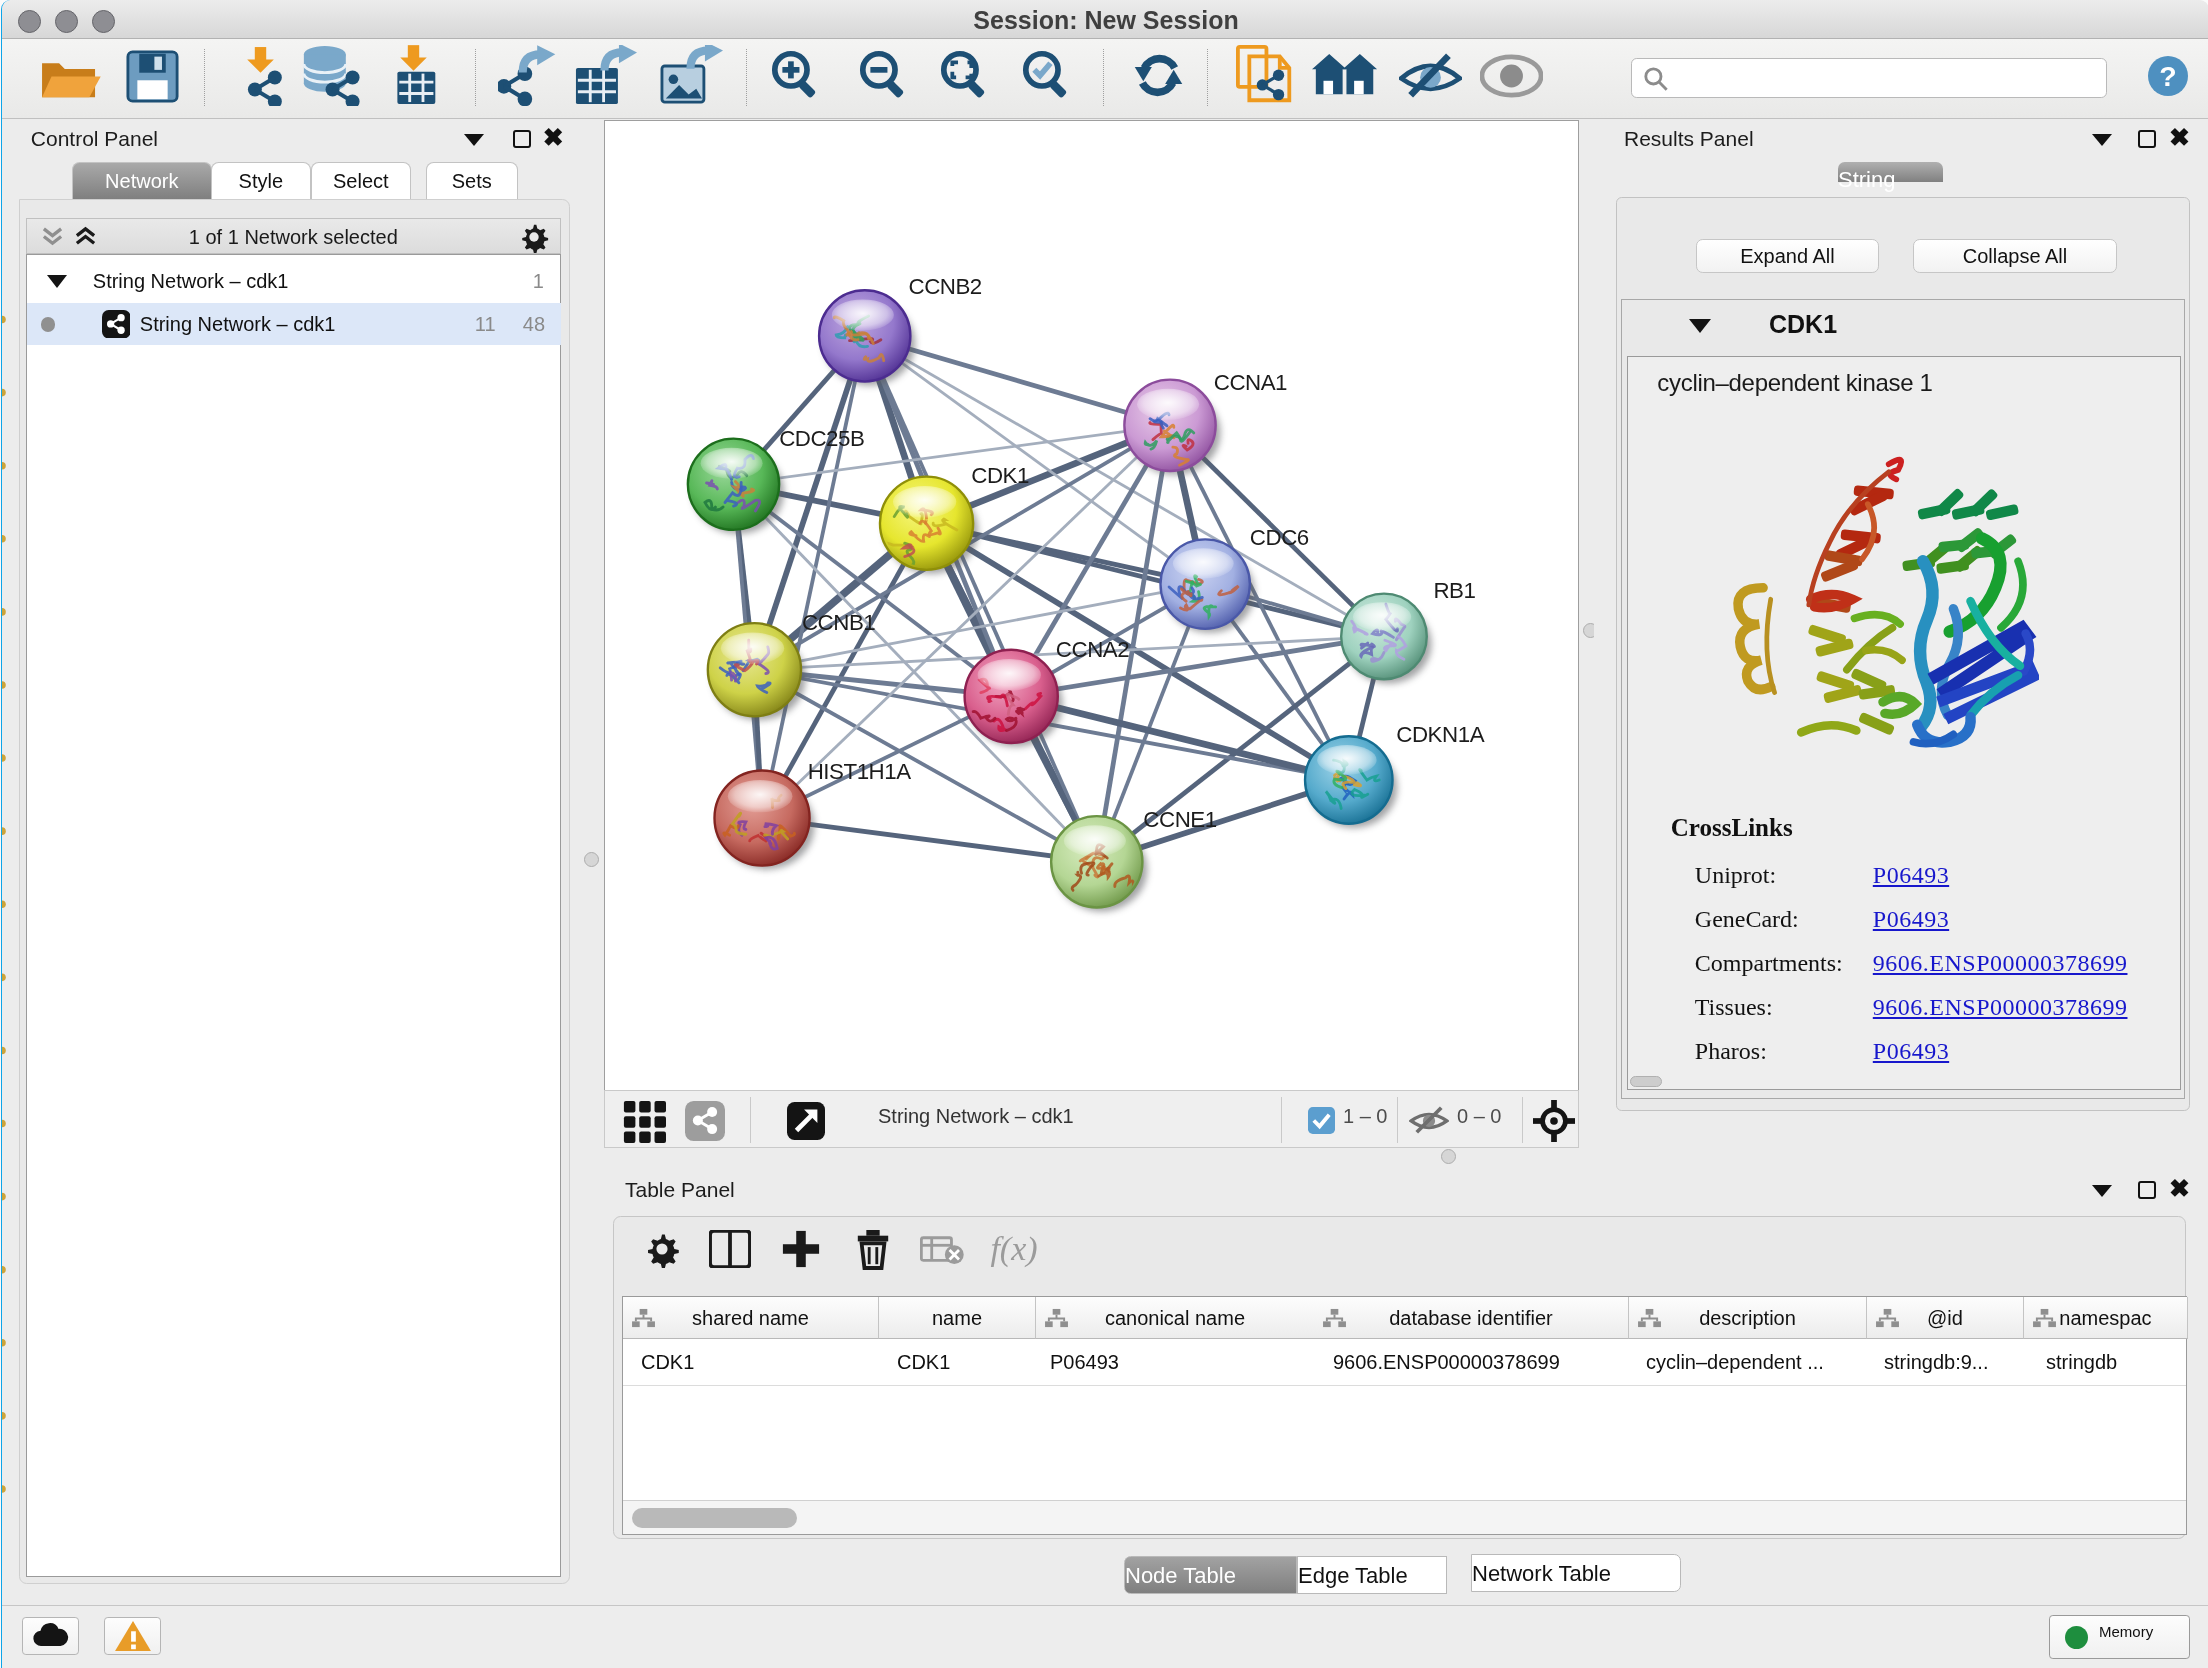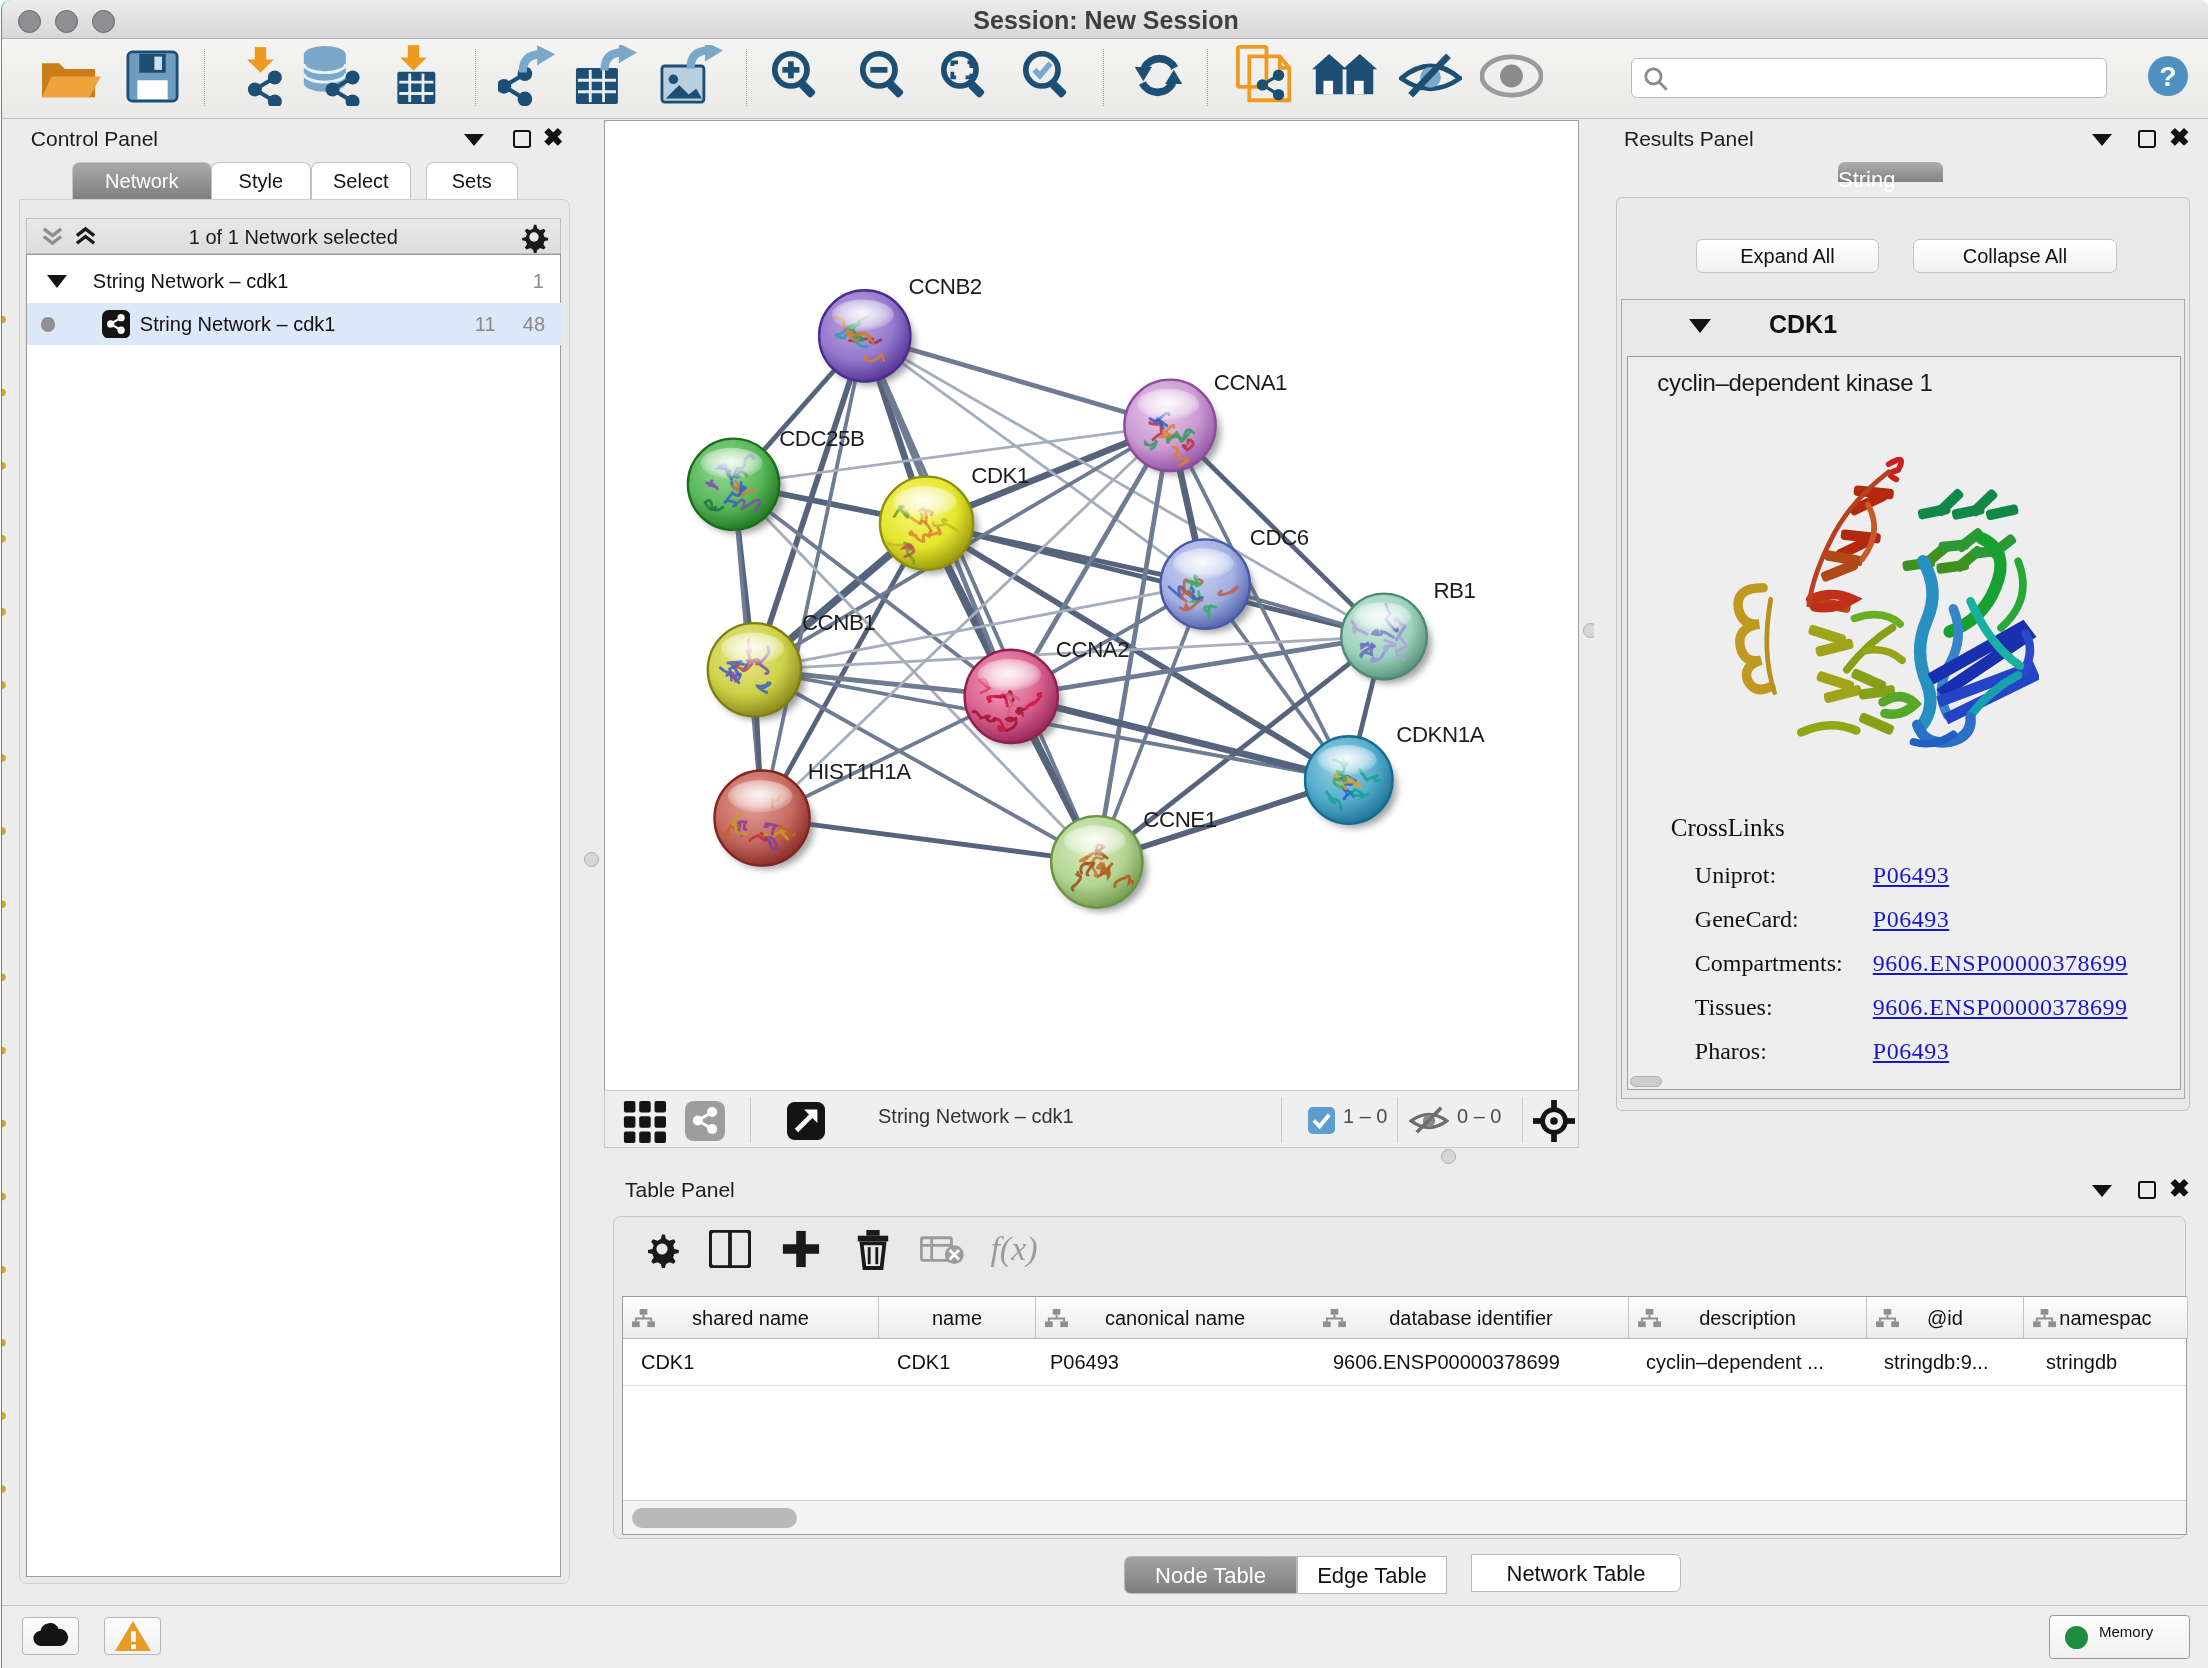--- a/index.html
+++ b/index.html
@@ -30,21 +30,21 @@
 .btn{position:absolute;height:34px;background:linear-gradient(#ffffff,#f2f2f2);border:1px solid #c6c6c6;border-radius:6.7px;font-size:20px;color:#111;text-align:center;line-height:32px}
 #cdk-box{position:absolute;left:27px;top:180px;width:564px;height:800px;background:#e9e9e9;border:1px solid #a8a8a8}
 #cdk-inner{position:absolute;left:4.8px;top:56px;width:554px;height:734px;background:#eeeeee;border:1px solid #9a9a9a}
 .serif{font-family:"Liberation Serif",serif}
 .link{color:#1717cc;text-decoration:underline}
 #tp{left:599px;top:1170px;width:1609px;height:436px;background:#ececec}
 #tp-box{position:absolute;left:12.4px;top:46px;width:1573px;height:323px;background:#e9e9e9;border:1.4px solid #c6c6c6;border-radius:7.6px}
 #ttable{position:absolute;left:7.6px;top:79px;width:1565px;height:239px;background:#fff;border:1px solid #9a9a9a}
 .th{position:absolute;top:0;height:42px;background:linear-gradient(#fdfdfd,#ececec);border-right:1px solid #c4c4c4;border-bottom:1px solid #b8b8b8;font-size:20px;color:#111;text-align:center;line-height:42px}
 .td{position:absolute;top:42px;height:46px;font-size:20px;color:#111;line-height:46px}
-.btab{position:absolute;top:0;height:38px;border:1px solid #b9b9b9;background:#fff;font-size:22px;color:#111;text-align:center;line-height:38px}
+.btab{position:absolute;top:0;height:38px;border:1px solid #b9b9b9;background:#fff;font-size:22px;color:#111;line-height:38px}
 #statusbar{left:0;top:1605px;width:100%;height:63px;background:#ededed;border-top:1px solid #c6c6c6}
 .sbtn{position:absolute;top:11.4px;height:38px;background:linear-gradient(#fdfdfd,#f0f0f0);border:1.4px solid #b5b5b5;border-radius:3.8px}
 </style></head><body>
 <div id="win">
 <div class="abs" id="titlebar">
       <div class="tl" style="left:16px"></div>
       <div class="tl" style="left:53px"></div>
       <div class="tl" style="left:90px"></div>
       <div id="title">Session: New Session</div>
     </div>
@@ -667,21 +667,21 @@
 <div class="abs xx" style="left:575px;top:3.8px">✖</div>
 <div id="rp-box"></div>
 <div id="stringtab">String</div>
 <div class="btn" style="left:102px;top:120px;width:183px">Expand All</div>
 <div class="btn" style="left:319px;top:120px;width:204px">Collapse All</div>
 <div id="cdk-box">
         <span style="position:absolute;left:67px;top:19px;width:0;height:0;border-left:11.4px solid transparent;border-right:11.4px solid transparent;border-top:14.3px solid #141414"></span>
         <span style="position:absolute;left:147px;top:9.5px;font-size:25px;font-weight:bold;color:#111">CDK1</span>
         <div id="cdk-inner">
           <div style="position:absolute;left:29.5px;top:12.4px;font-size:24px;color:#1a1a1a;letter-spacing:-0.3px">cyclin–dependent kinase 1</div>
-          <div class="serif" style="position:absolute;left:43px;top:457px;font-size:25px;font-weight:normal;color:#111">CrossLinks</div>
+          <div class="serif" style="position:absolute;left:43px;top:457px;font-size:25px;font-weight:bold;color:#111">CrossLinks</div>
           <div class="serif" style="position:absolute;left:67px;top:496px;font-size:24px;color:#111;line-height:44px">Uniprot:<br>GeneCard:<br>Compartments:<br>Tissues:<br>Pharos:</div>
           <div style="position:absolute;left:1.9px;bottom:1.9px;width:32px;height:11.4px;background:#cdcdcd;border:1px solid #b0b0b0;border-radius:5.7px"></div>
           <div class="serif link" style="position:absolute;left:245px;top:496px;font-size:24px;line-height:44px;letter-spacing:0.5px">P06493<br>P06493<br>9606.ENSP00000378699<br>9606.ENSP00000378699<br>P06493</div>
         </div>
       </div>
 </div>
 <svg style="position:absolute;left:1666px;top:447px" width="371" height="314" viewBox="0 0 390 330">
       <path d="M232 18 q20 -12 10 6 q-16 4 -2 10" stroke="#cc2020" stroke-width="6" fill="none" stroke-linecap="round"></path>
       <g transform="translate(196,40) rotate(-8)" fill="#b42810">
         <rect x="0" y="0" width="42" height="11" rx="4" transform="rotate(14 0 0)"></rect>

